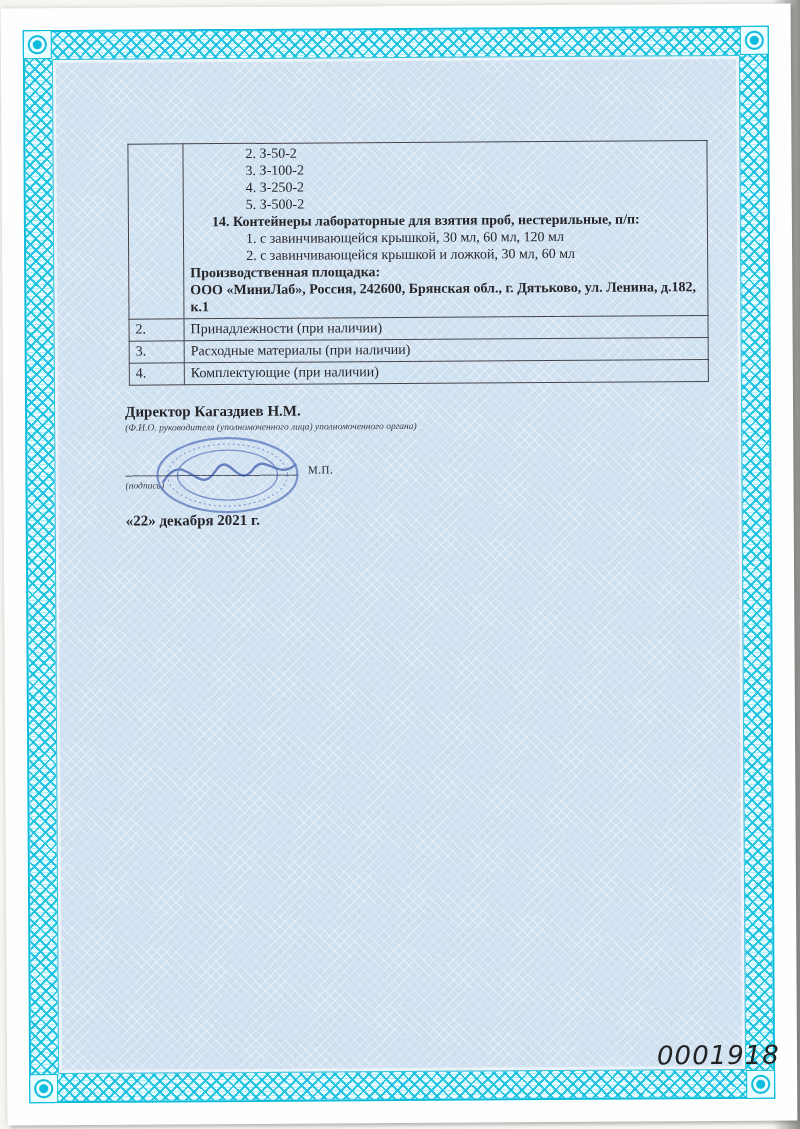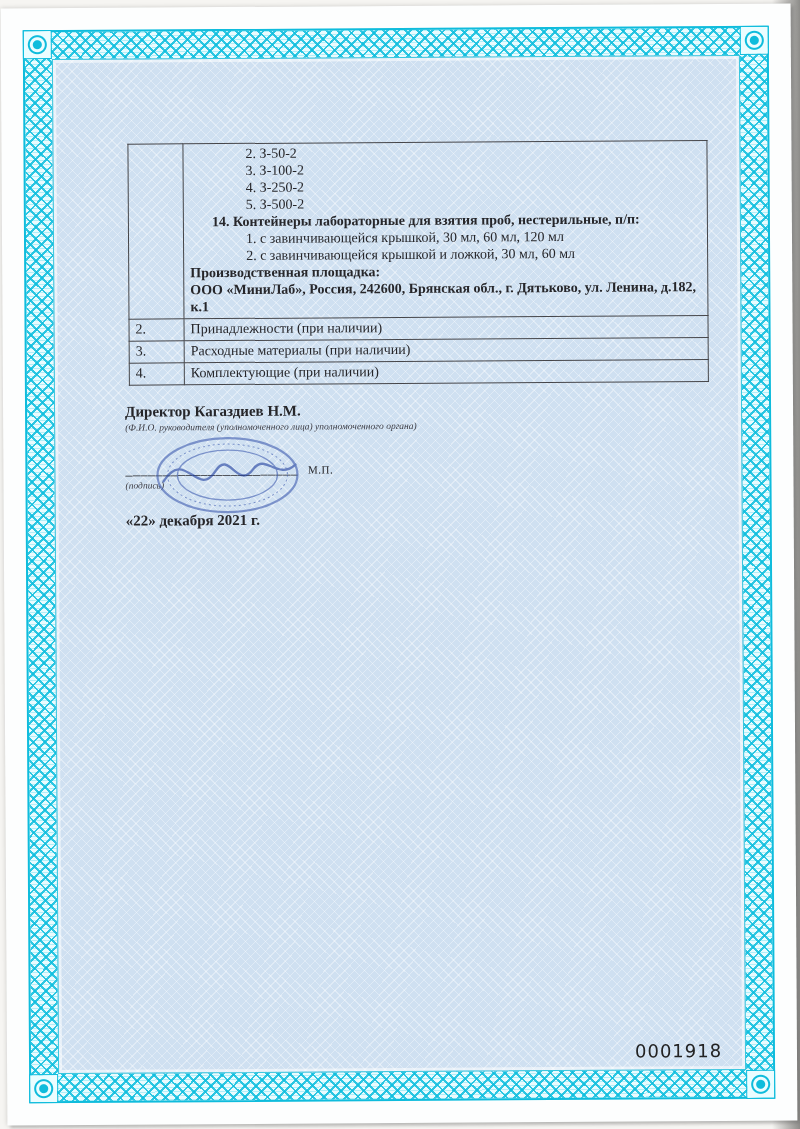--- a/index.html
+++ b/index.html
@@ -53,23 +53,23 @@
   .it14{font-weight:bold;padding-left:44px;text-indent:-22px;}
   .b{font-weight:bold;}
   .sig{position:absolute;left:122px;top:396px;width:520px;color:#26262a;}
   .director{font-weight:bold;font-size:15px;}
   .note{font-size:9.5px;font-style:italic;color:#3c3c44;margin-top:2px;}
   .sigrow{margin-top:30px;font-size:14px;letter-spacing:.5px;}
   .mp{margin-left:10px;font-size:11px;}
   .datetxt{margin-top:22px;font-weight:bold;font-size:15px;}
   .stamp{position:absolute;left:146px;top:418px;width:158px;height:100px;opacity:.6;pointer-events:none;}
   .serial{
-    position:absolute;left:628px;top:1036px;
+    position:absolute;left:650px;top:1036px;
     font-family:"DejaVu Sans","Liberation Sans",sans-serif;
-    font-size:18px;letter-spacing:1px;color:#232323;
+    font-size:26px;letter-spacing:1px;color:#232323;font-style:italic;
   }
 </style>
 </head>
 <body>
 
 <div class="scan">
   <div class="page">
 
     <div class="band">
       <div class="corner tl"></div>

